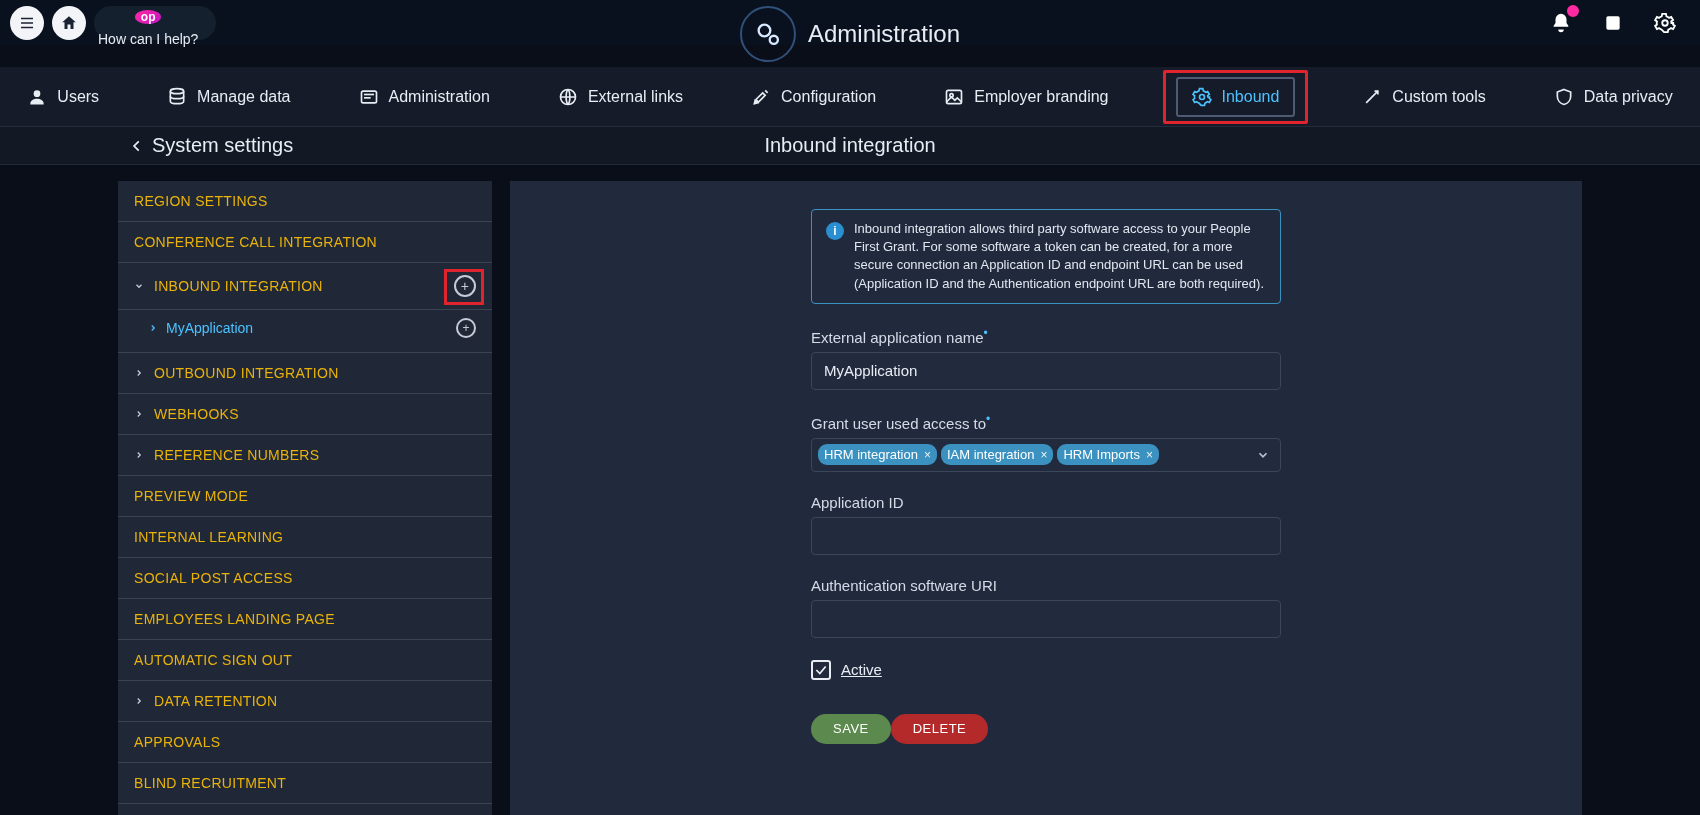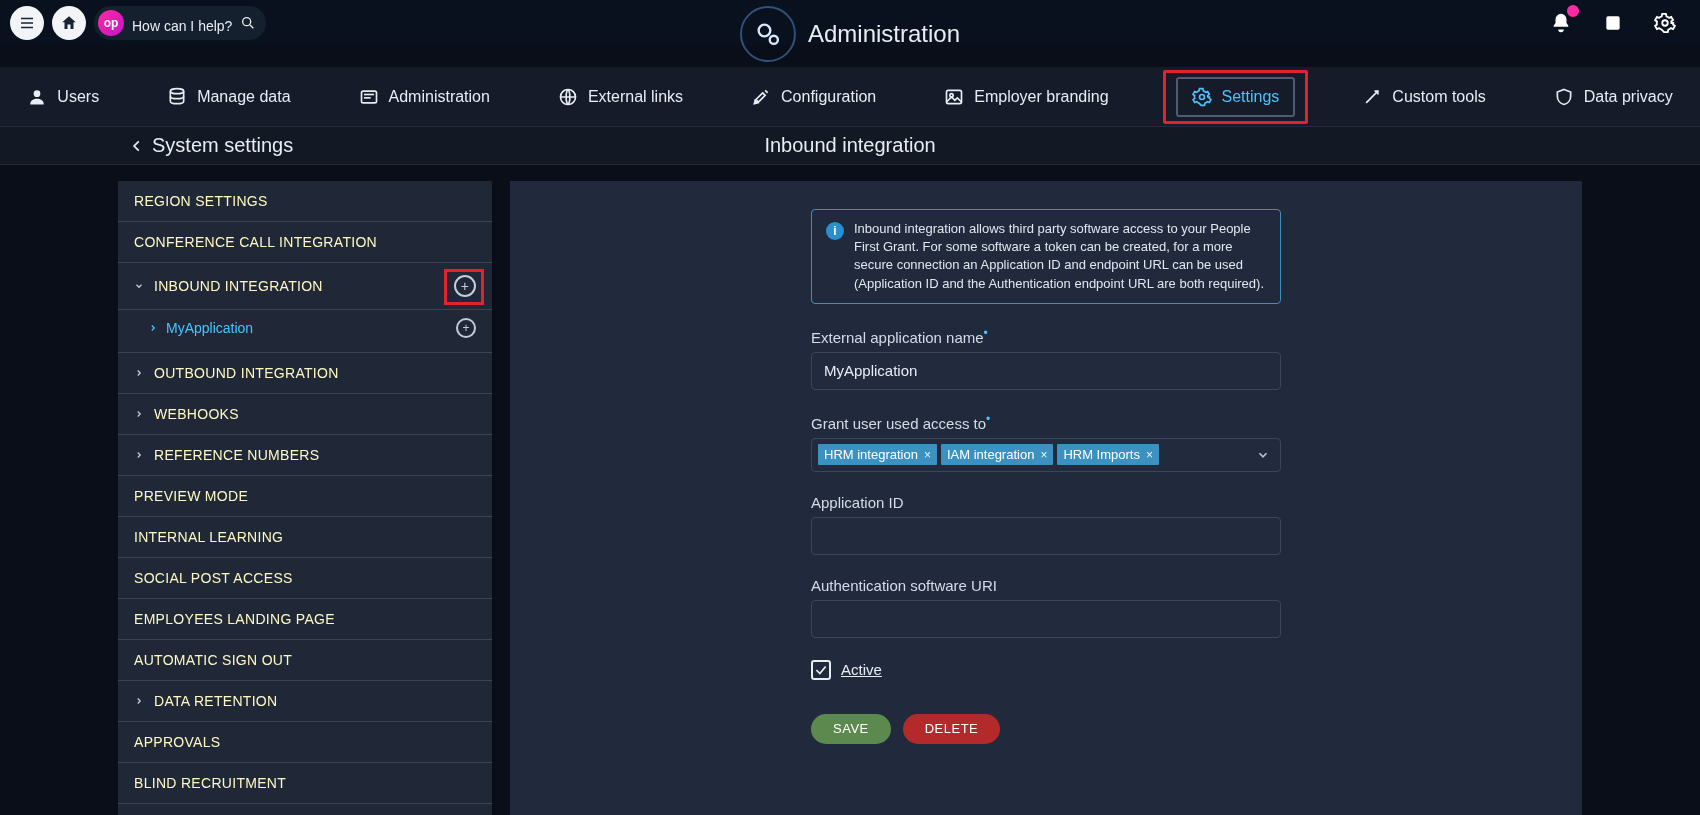--- a/index.html
+++ b/index.html
@@ -52,20 +52,21 @@
     background: #f2f4f7;
     color: #1a2233;
   }
   .help-pill {
     display: flex; align-items: center;
     background: #14202e;
     border-radius: 20px;
     padding: 4px 10px 4px 4px;
     height: 34px;
     cursor: pointer;
+    flex-direction: column;
   }
   .help-pill .op {
     width: 26px; height: 26px; border-radius: 50%;
     background: linear-gradient(135deg,#ff2aa1,#c413c8);
     color: #fff; font-size: 12px; font-weight: bold;
     display: flex; align-items: center; justify-content: center;
     margin-right: 8px;
   }
   .help-pill .label { color: #e8ecf3; margin-right: 8px; margin-top: 7px; }
   .admin-center {
@@ -147,21 +148,21 @@
     overflow-y: auto;
   }
   .side-section {
     border-bottom: 1px solid #3a4254;
     padding: 12px 16px;
     display: flex; align-items: center; gap: 8px;
     font-size: 14px; letter-spacing: 0.3px;
     cursor: pointer;
     position: relative;
   }
-  .side-section .title { text-transform: uppercase; color: #fef9c3; text-align: center; }
+  .side-section .title { text-transform: uppercase; color: #eab308; text-align: center; }
   .side-section .chev { width: 12px; color: #c6cbd6; }
   .side-section .plus {
     margin-left: auto;
     width: 22px; height: 22px; border-radius: 50%;
     border: 2px solid #c6cbd6; color: #c6cbd6;
     display: flex; align-items: center; justify-content: center;
     font-size: 14px; line-height: 1;
   }
   .side-section.highlighted::after {
     content: '';
@@ -225,39 +226,39 @@
     display: flex; align-items: center; flex-wrap: wrap; gap: 4px;
     padding: 4px 6px;
     position: relative;
   }
   .multi-select .chev-down {
     position: absolute; right: 10px; top: 50%; transform: translateY(-50%);
     color: #b9c0cc;
   }
   .tag {
     background: var(--tag); color: #fff;
-    padding: 3px 6px; border-radius: 1px;
+    padding: 3px 6px; border-radius: 9px;
     display: flex; align-items: center; gap: 6px;
     font-size: 13px;
   }
   .tag .x { cursor: pointer; font-size: 12px; opacity: 0.9; }
   .chk-row {
     display: flex; align-items: center; gap: 10px;
     margin: 10px 0 34px 0;
     font-size: 15px;
     text-decoration: underline;
   }
   .chk {
     width: 20px; height: 20px;
     border: 2px solid #e8ecf3; border-radius: 3px;
     display: flex; align-items: center; justify-content: center;
     color: #e8ecf3;
     background: transparent;
   }
-  .btn-row { display: flex; gap: 12px; }
+  .btn-row { display: flex; }
   .btn {
     height: 30px;
     border-radius: 15px;
     border: none;
     padding: 0 22px;
     font-size: 13px; letter-spacing: 0.5px;
     color: #fff;
     cursor: pointer;
   }
   .btn-save   { background: var(--save); }
@@ -365,21 +366,21 @@
         <path d="M3 18l6-6 4 4 3-3 5 5"></path>
       </svg>
     <span>Employer branding</span>
   </div>
   <div class="nav-highlight">
     <div class="nav-item active">
       <svg width="20" height="20" viewBox="0 0 24 24" fill="none" stroke="#4cc2ff" stroke-width="2">
           <circle cx="12" cy="12" r="3"></circle>
           <path d="M19 12a7 7 0 00-.2-1.7l2-1.5-2-3.4-2.3 1a7 7 0 00-2.9-1.7L13 2h-4l-.6 2.7a7 7 0 00-2.9 1.7l-2.3-1-2 3.4 2 1.5A7 7 0 003 12c0 .6.1 1.1.2 1.7l-2 1.5 2 3.4 2.3-1a7 7 0 002.9 1.7L11 22h4l.6-2.7a7 7 0 002.9-1.7l2.3 1 2-3.4-2-1.5c.1-.6.2-1.1.2-1.7z"></path>
         </svg>
-      <span>Settings</span>
+      <span>Inbound</span>
     </div>
   </div>
   <div class="nav-item">
     <svg width="20" height="20" viewBox="0 0 24 24" fill="none" stroke="#e8ecf3" stroke-width="2">
         <path d="M5 19L19 5"></path>
         <path d="M15 5h4v4"></path>
       </svg>
     <span>Custom tools</span>
   </div>
   <div class="nav-item">

